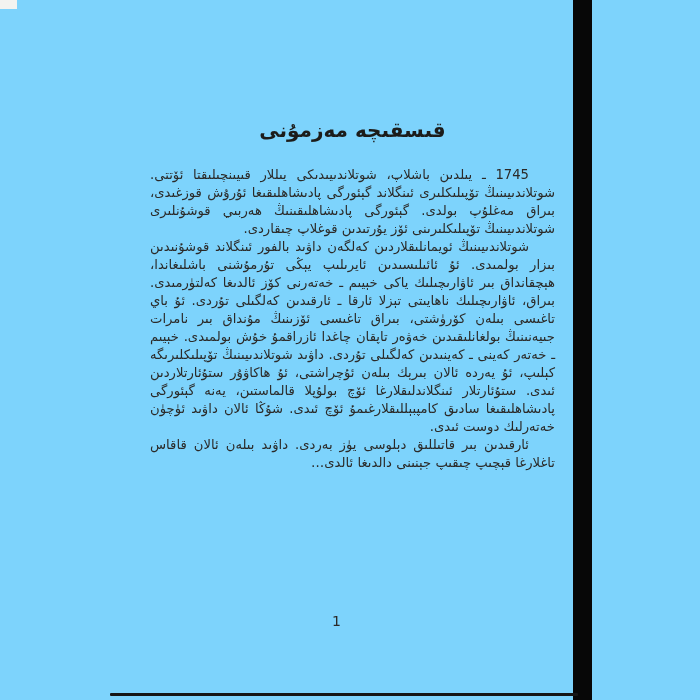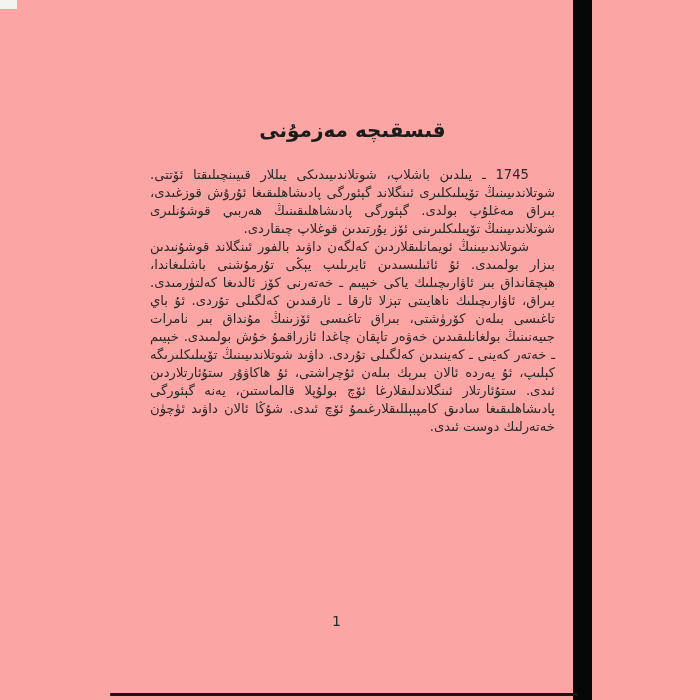--- a/index.html
+++ b/index.html
@@ -10,21 +10,21 @@
     width: 700px;
     height: 700px;
     position: relative;
     background: #fdfdfc;
     overflow: hidden;
     font-family: "DejaVu Sans", sans-serif;
   }
   .scan-page {
     position: absolute;
     inset: 0;
-    background: #fca5a5;
+    background: #7dd3fc;
   }
   .corner-patch {
     position: absolute;
     left: 0;
     top: 0;
     width: 17px;
     height: 9px;
     background: #f3f3f0;
   }
   .scan-bar-vertical {
@@ -87,20 +87,21 @@
 
 <div class="scan-page">
 
   <div class="corner-patch"></div>
 
   <h1 class="page-title">قىسقىچە مەزمۇنى</h1>
 
   <div class="summary-text">
       <p class="para">1745 ـ يىلدىن باشلاپ، شوتلاندىيىدىكى يىللار قىيىنچىلىقتا ئۆتتى. شوتلاندىيىنىڭ تۆپىلىكلىرى ئىنگلاند گېئورگى پادىشاھلىقىغا ئۇرۇش قوزغىدى، بىراق مەغلۇپ بولدى. گېئورگى پادىشاھلىقىنىڭ ھەربىي قوشۇنلىرى شوتلاندىيىنىڭ تۆپىلىكلىرىنى ئۆز يۇرتىدىن قوغلاپ چىقاردى.</p>
       <p class="para">شوتلاندىيىنىڭ ئويمانلىقلاردىن كەلگەن داۋىد بالفور ئىنگلاند قوشۇنىدىن بىزار بولمىدى. ئۇ ئائىلىسىدىن ئايرىلىپ يېڭى تۇرمۇشنى باشلىغاندا، ھېچقانداق بىر ئاۋارىچىلىك ياكى خېيىم ـ خەتەرنى كۆز ئالدىغا كەلتۈرمىدى. بىراق، ئاۋارىچىلىك ناھايىتى تېزلا ئارقا ـ ئارقىدىن كەلگىلى تۇردى. ئۇ باي تاغىسى بىلەن كۆرۈشتى، بىراق تاغىسى ئۆزىنىڭ مۇنداق بىر نامرات جىيەنىنىڭ بولغانلىقىدىن خەۋەر تاپقان چاغدا ئازراقمۇ خۇش بولمىدى. خېيىم ـ خەتەر كەينى ـ كەينىدىن كەلگىلى تۇردى. داۋىد شوتلاندىيىنىڭ تۆپىلىكلىرىگە كېلىپ، ئۇ يەردە ئالان بىرېك بىلەن ئۇچراشتى، ئۇ ھاكاۋۇر ستۇئارتلاردىن ئىدى. ستۇئارتلار ئىنگلاندلىقلارغا ئۆچ بولۇپلا قالماستىن، يەنە گېئورگى پادىشاھلىقىغا سادىق كامپبېللىقلارغىمۇ ئۆچ ئىدى. شۇڭا ئالان داۋىد ئۈچۈن خەتەرلىك دوست ئىدى.</p>
+      <p class="para">ئارقىدىن بىر قاتىللىق دېلوسى يۈز بەردى. داۋىد بىلەن ئالان قاقاس تاغلارغا قېچىپ چىقىپ جېنىنى دالدىغا ئالدى…</p>
     </div>
 
   <div class="page-number">1</div>
 
   <div class="scan-bar-vertical"></div>
   <div class="scan-bar-bottom"></div>
 
 </div>
 
 </body></html>

